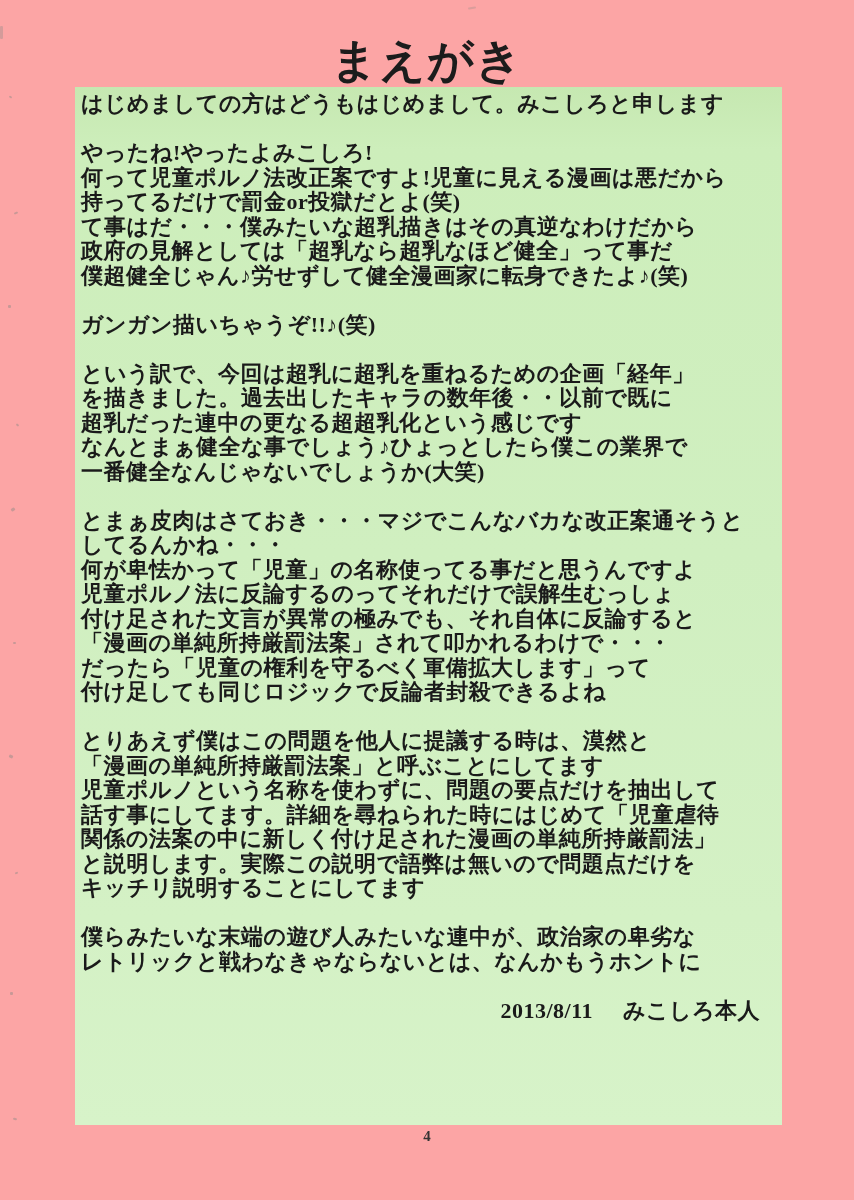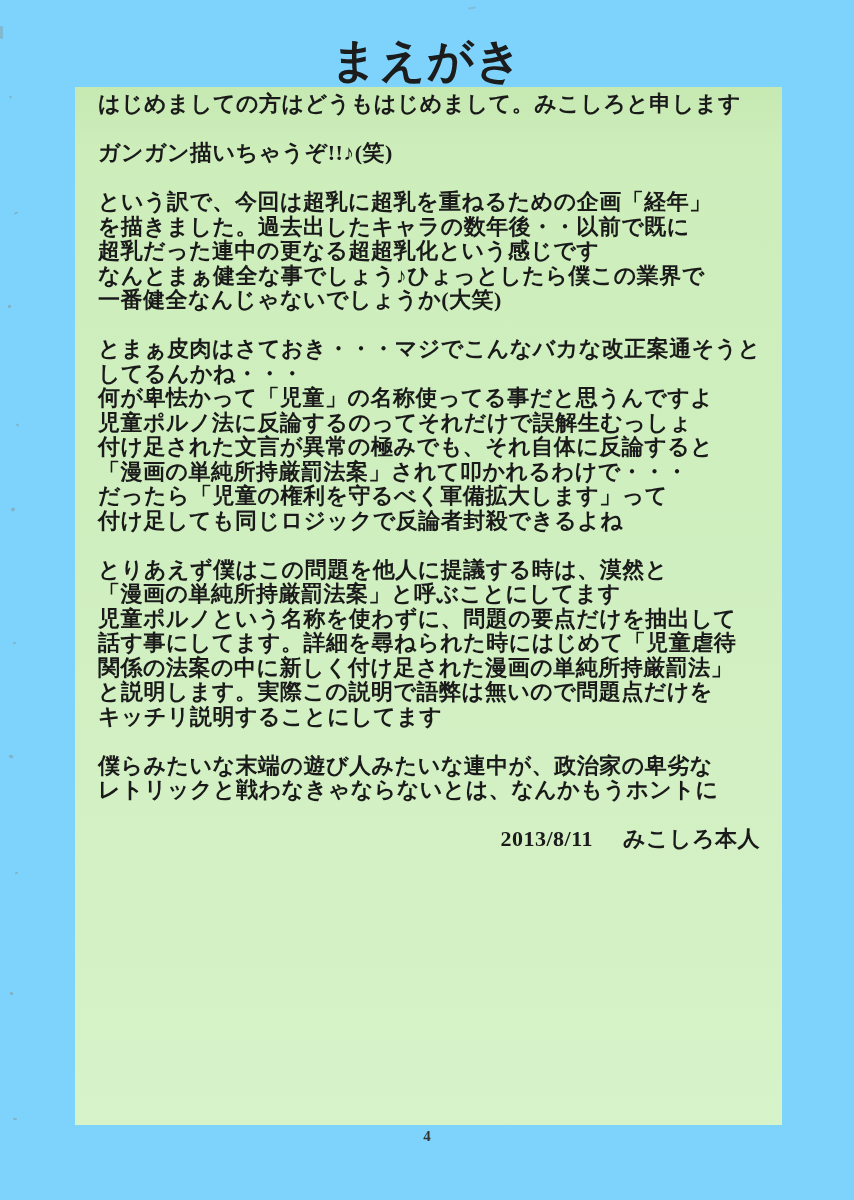--- a/index.html
+++ b/index.html
@@ -6,40 +6,40 @@
   body{
     width:854px;height:1200px;
     background:#fbfbf9;
     font-family:"Liberation Serif","DejaVu Serif",serif;
     position:relative;
     overflow:hidden;
   }
   .page{
     position:absolute;inset:0;
     width:854px;height:1200px;
-    background:#7dd3fc;
+    background:#fca5a5;
   }
   .page-title{
     position:absolute;
     top:38px;left:0;width:854px;
     text-align:center;
     font-size:46px;
     line-height:1;
     font-weight:bold;
     color:#1c1c1c;
     letter-spacing:1px;
     margin:0;
   }
   .green-panel{
     position:absolute;
     left:75px;top:87px;
     width:707px;height:1038px;
     background:linear-gradient(180deg,#c6e8b1 0%,#cdeebb 6%,#d0efc0 45%,#d4f1c5 80%,#d7f3c9 100%);
     box-sizing:border-box;
-    padding:5px 10px 0 23px;
+    padding:5px 10px 0 6px;
     color:#191919;
     font-weight:bold;
   }
   .para{margin:0 0 24.5px 0;}
   .para:last-child{margin-bottom:8px;}
   .tline{
     font-size:22px;
     line-height:24.5px;
     white-space:nowrap;
     letter-spacing:0.5px;
@@ -84,20 +84,28 @@
 <div class="page">
 
   <h1 class="page-title">まえがき</h1>
 
   <div class="green-panel">
 
     <div class="para">
       <div class="tline">はじめましての方はどうもはじめまして。みこしろと申します</div>
     </div>
 
+    <div class="para">
+      <div class="tline">やったね!やったよみこしろ!</div>
+      <div class="tline">何って児童ポルノ法改正案ですよ!児童に見える漫画は悪だから</div>
+      <div class="tline">持ってるだけで罰金or投獄だとよ(笑)</div>
+      <div class="tline">て事はだ・・・僕みたいな超乳描きはその真逆なわけだから</div>
+      <div class="tline">政府の見解としては「超乳なら超乳なほど健全」って事だ</div>
+      <div class="tline">僕超健全じゃん♪労せずして健全漫画家に転身できたよ♪(笑)</div>
+    </div>
 
     <div class="para">
       <div class="tline">ガンガン描いちゃうぞ!!♪(笑)</div>
     </div>
 
     <div class="para">
       <div class="tline">という訳で、今回は超乳に超乳を重ねるための企画「経年」</div>
       <div class="tline">を描きました。過去出したキャラの数年後・・以前で既に</div>
       <div class="tline">超乳だった連中の更なる超超乳化という感じです</div>
       <div class="tline">なんとまぁ健全な事でしょう♪ひょっとしたら僕この業界で</div>

